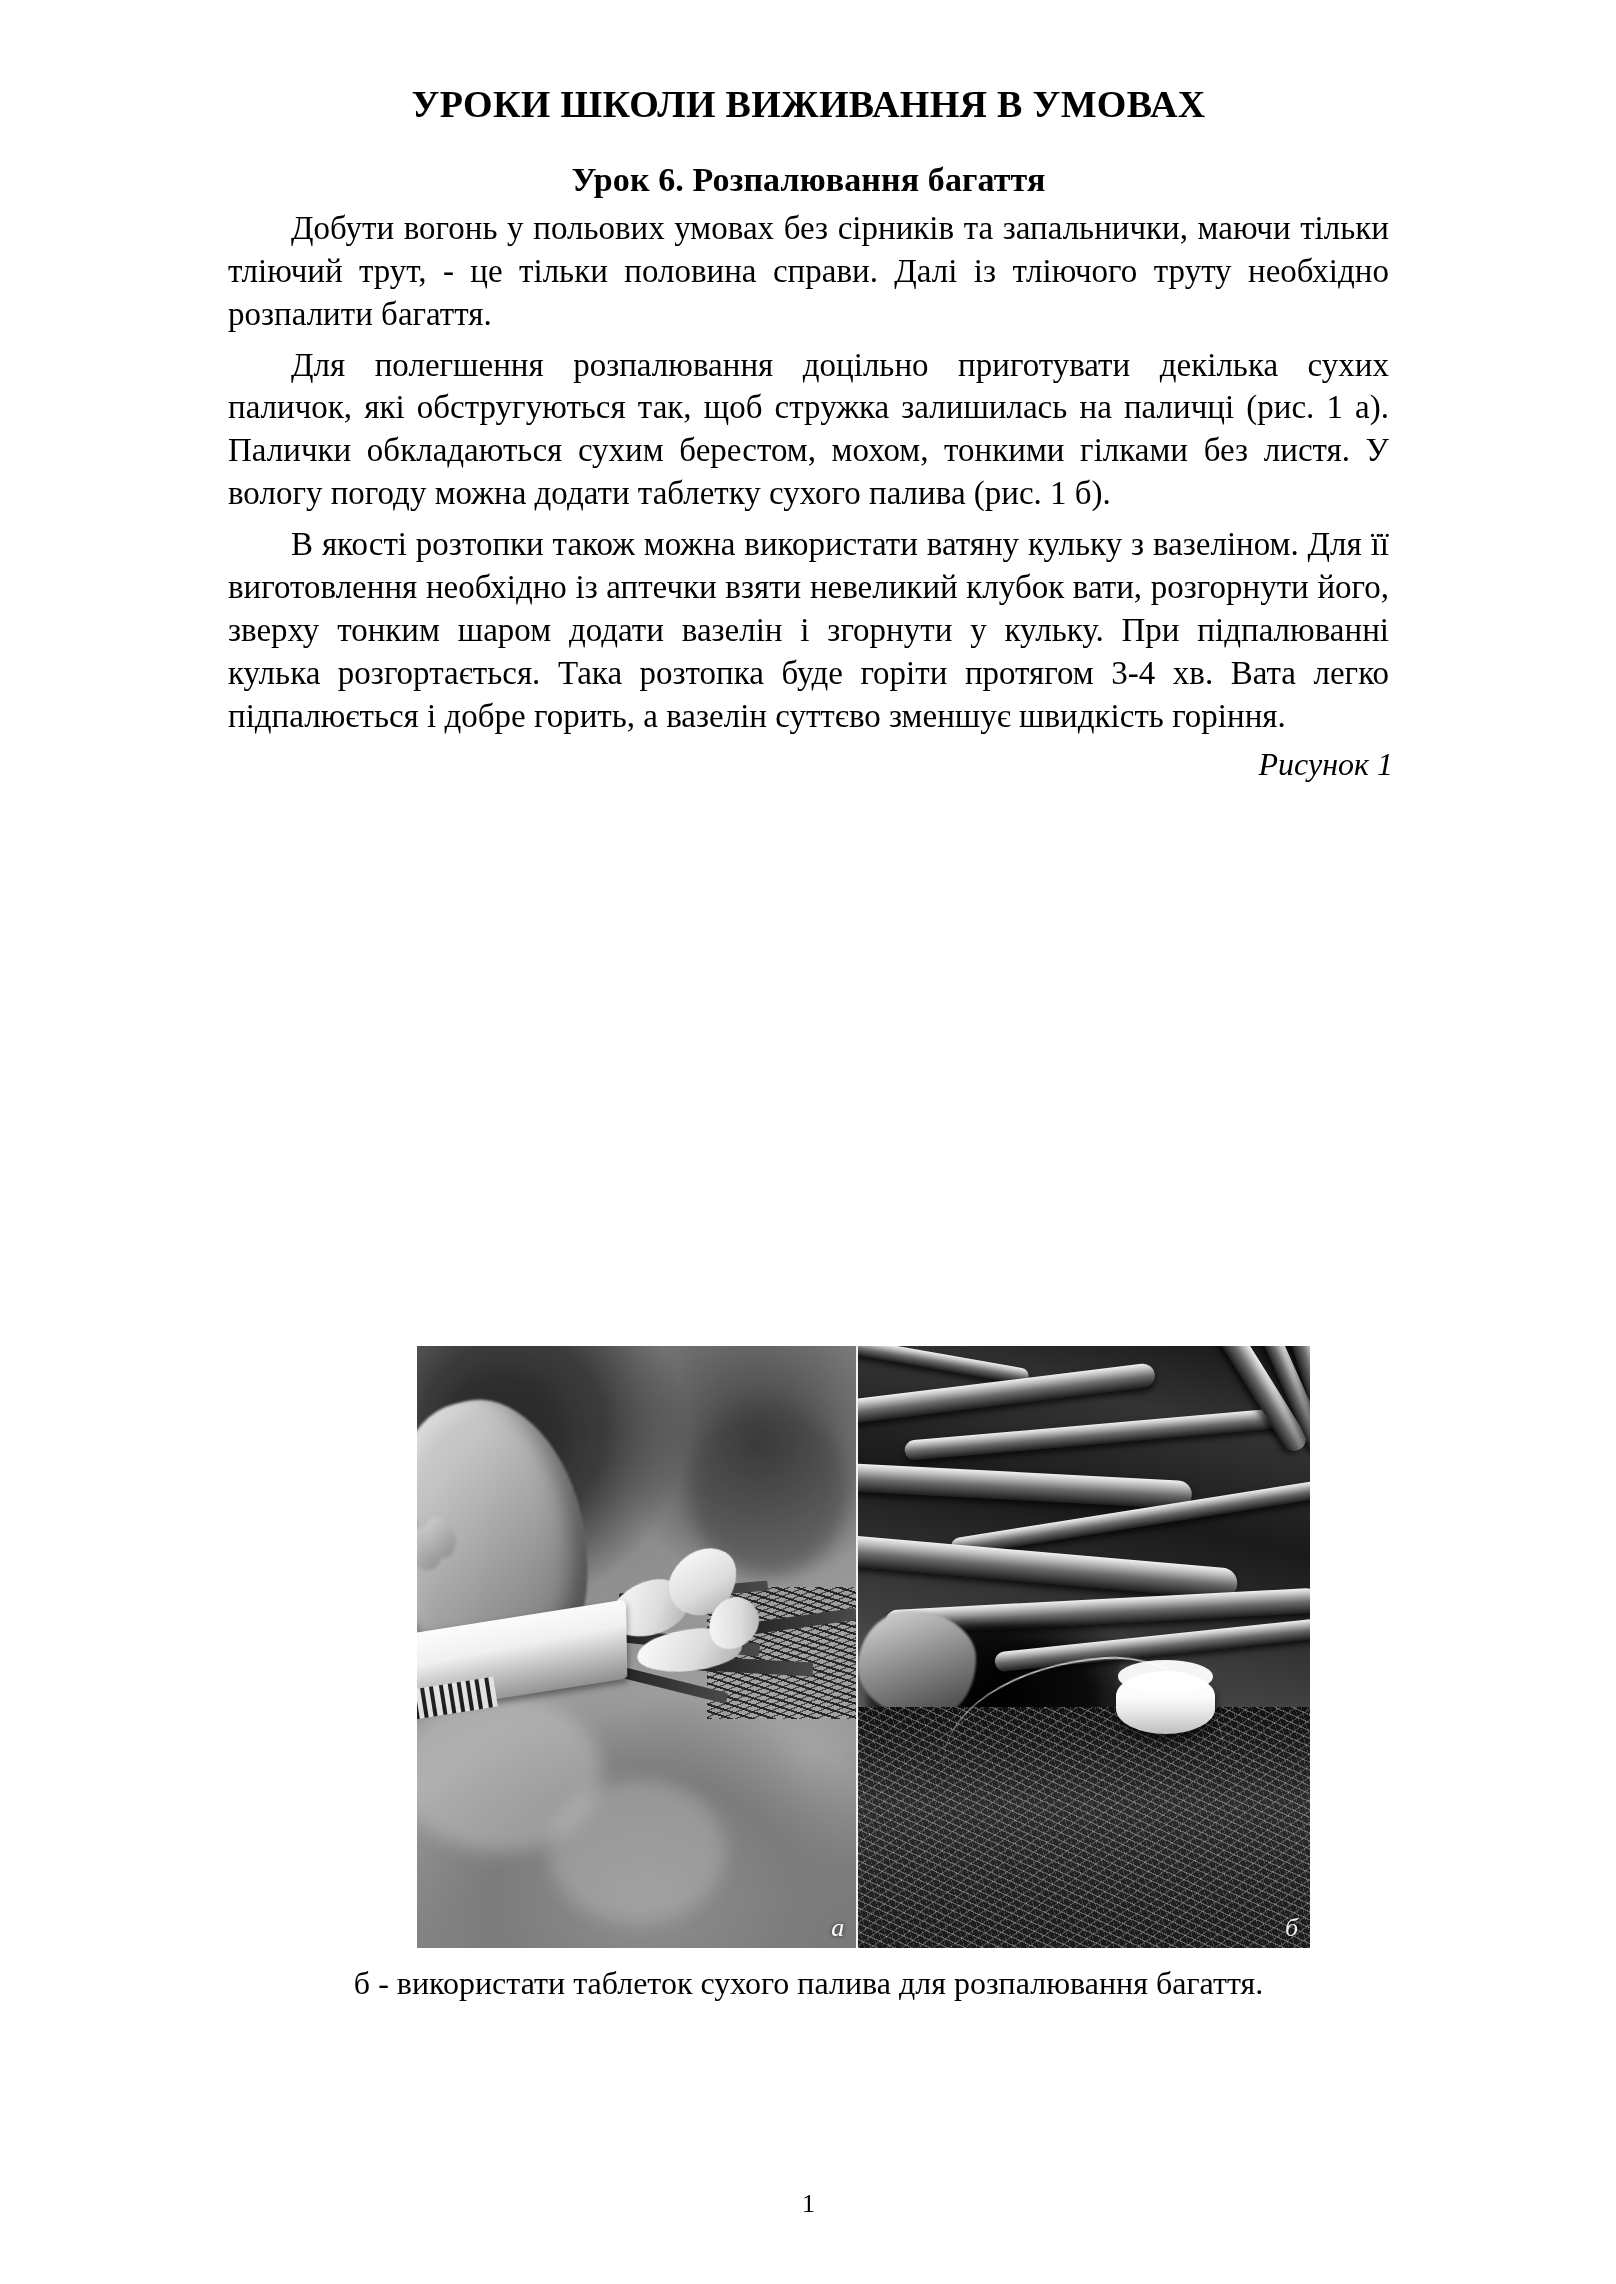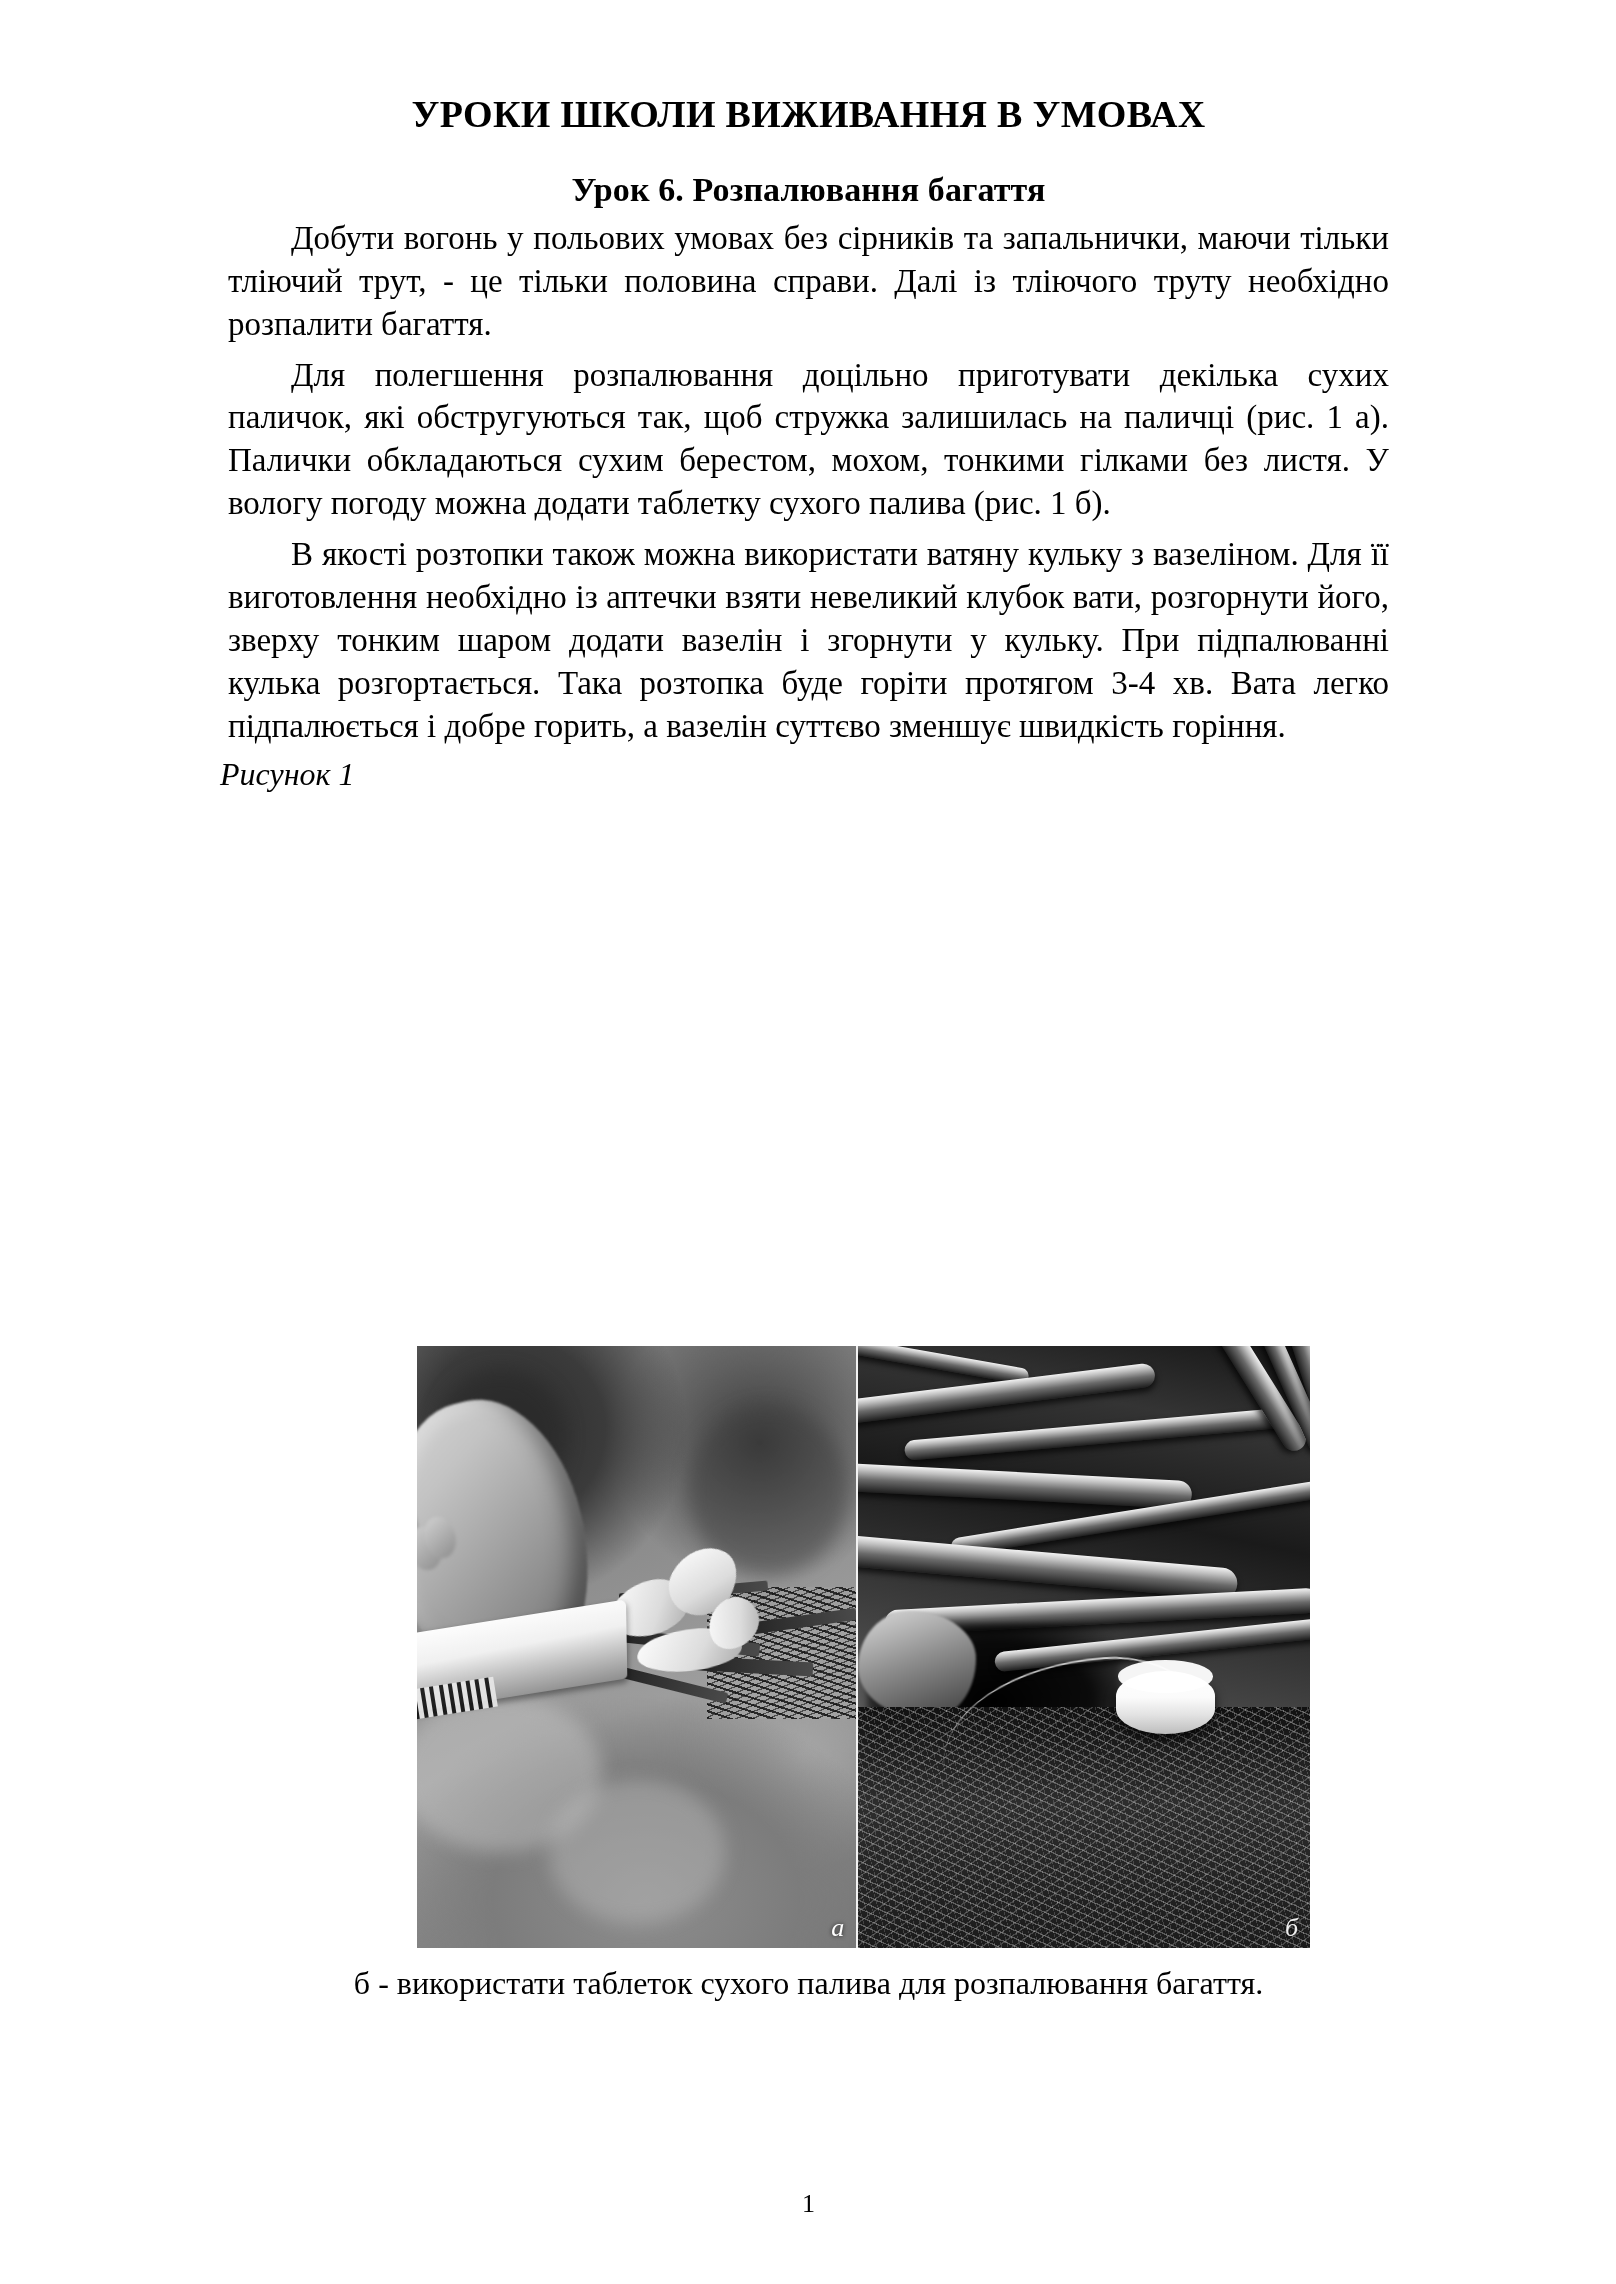--- a/index.html
+++ b/index.html
@@ -21,21 +21,21 @@
     top: 0; left: 0;
     width: 1617px;
     height: 2284px;
     box-sizing: border-box;
     padding: 0;
   }
 
   .content {
     position: absolute;
     left: 220px;
-    top: 92px;
+    top: 82px;
     width: 1177px;
   }
 
   .doc-title {
     text-align: center;
     font-weight: bold;
     font-size: 38px;
     line-height: 1.18;
     letter-spacing: 0.3px;
     margin: 0 0 0 0;
@@ -57,21 +57,21 @@
     text-align: justify;
     text-justify: inter-word;
     font-size: 33px;
     line-height: 1.30;
     margin: 8px;
     text-indent: 63px;
     hyphens: none;
   }
 
   .figure-label {
-    text-align: left;
+    text-align: right;
     font-style: italic;
     font-size: 32px;
     margin-top: 6.6px;
     margin-bottom: 0;
     padding-right: 4px;
   }
 
   
   .figure-wrap {
     position: absolute;

